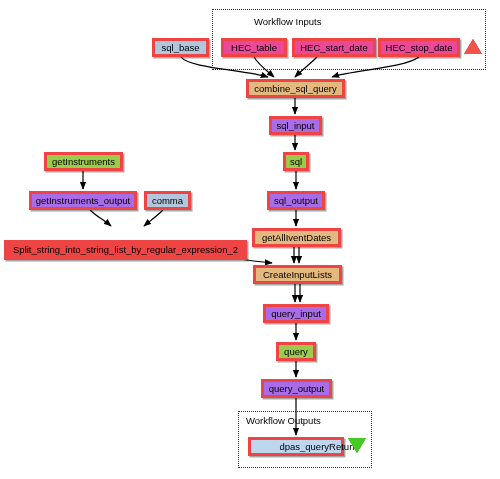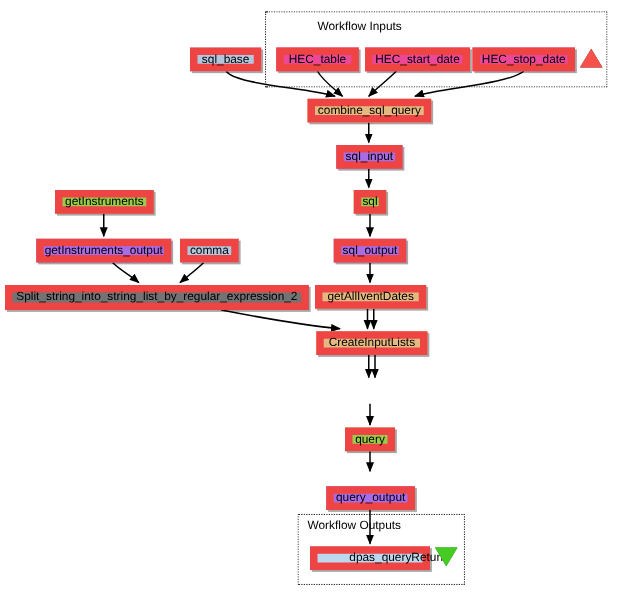--- a/index.html
+++ b/index.html
@@ -5,33 +5,33 @@
   html,body{margin:0;padding:0;background:#ffffff;}
   body{
     width:500px;height:479px;position:relative;overflow:hidden;
     font-family:"Liberation Sans","DejaVu Sans",sans-serif;
   }
   #canvas{position:absolute;left:0;top:0;width:500px;height:479px;}
   svg.edges{position:absolute;left:0;top:0;width:500px;height:479px;pointer-events:none;}
 
   .node{
     position:absolute;box-sizing:border-box;
-    border:6px solid #ef4444;
+    border:3px solid #ef4444;
     display:flex;align-items:center;justify-content:center;
     font-size:9.5px;line-height:1;color:#000000;
     white-space:nowrap;
     box-shadow:1.5px 1.5px 0 rgba(0,0,0,0.35);
   }
   .n-proc{background:#e3b980;}        
   .n-port{background:#a96ce8;}        
   .n-act{background:#9ccb4b;}         
   .n-input{background:#ec4899;}       
   .n-output{background:#bcd7ee;}      
   .n-const{background:#b2c6de;}       
-  .n-split{background:#737373;}       
+  .n-split{background:#ef4444;margin-top:12px;}       
 
   .group{
     position:absolute;box-sizing:border-box;
     border:1.6px dotted #2b2b2b;
     background:transparent;
     border-radius:1px;
   }
   .group-label{
     position:absolute;font-size:9.5px;color:#000000;white-space:nowrap;
   }
@@ -147,26 +147,29 @@
   </div>
 
   <div class="node n-proc" style="left:252px;top:228px;width:89px;height:19px;">
     <span>getAllIventDates</span>
   </div>
 
   <div class="node n-proc" style="left:253px;top:265px;width:89px;height:19px;justify-content:center;">
     <span>CreateInputLists</span>
   </div>
 
+  <div class="node n-port" style="left:263px;top:304px;width:66px;height:19px;">
+    <span>query_input</span>
+  </div>
 
   <div class="node n-act" style="left:276px;top:342px;width:40px;height:19px;">
     <span>query</span>
   </div>
 
-  <div class="node n-port" style="left:261px;top:389px;width:71px;height:19px;">
+  <div class="node n-port" style="left:261px;top:379px;width:71px;height:19px;">
     <span>query_output</span>
   </div>
 
   <div class="node n-output" style="left:248px;top:437px;width:96px;height:19px;padding-left:45px;">
     <span>dpas_queryReturn</span>
   </div>
 
   <div class="tri tri-down" style="left:348px;top:438px;"></div>
 
 </div>

